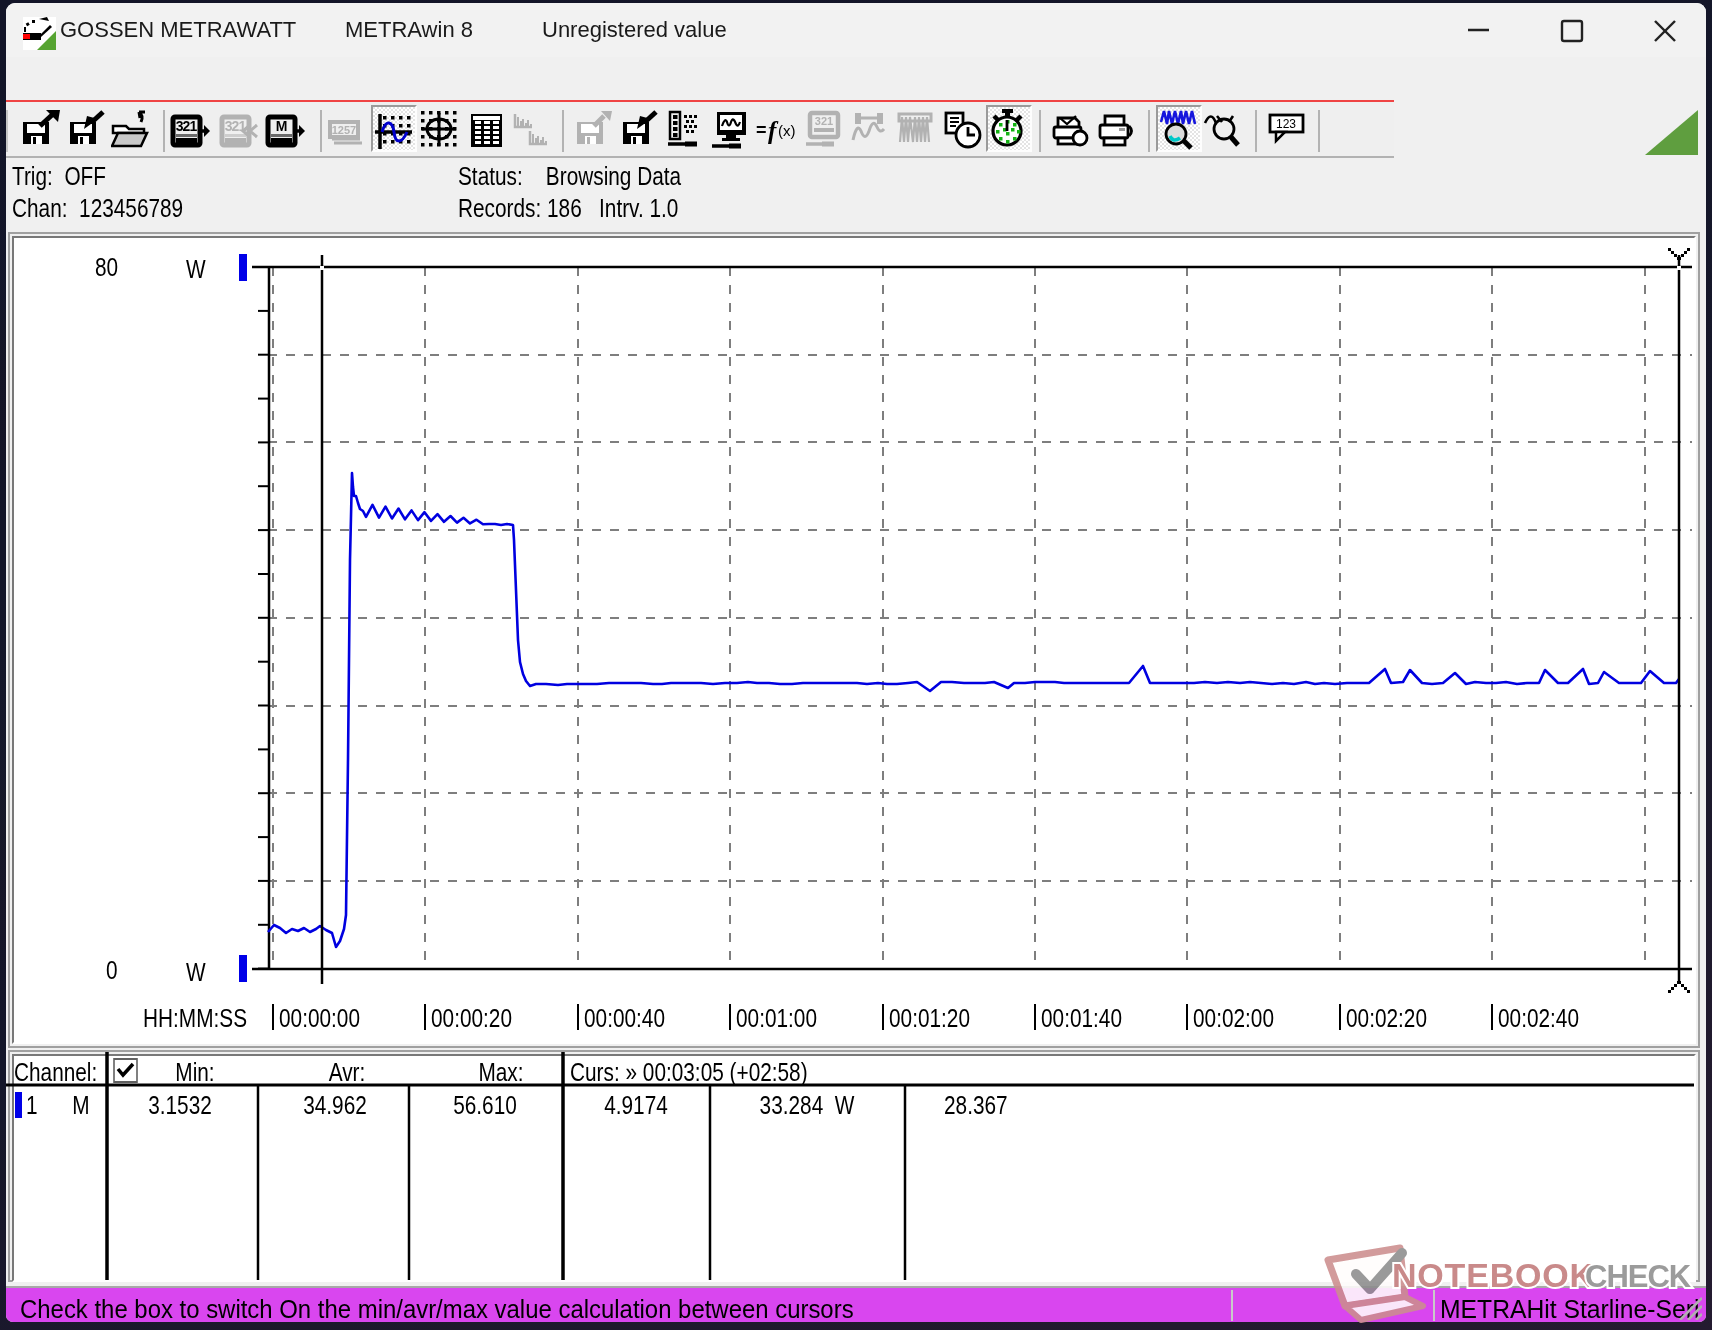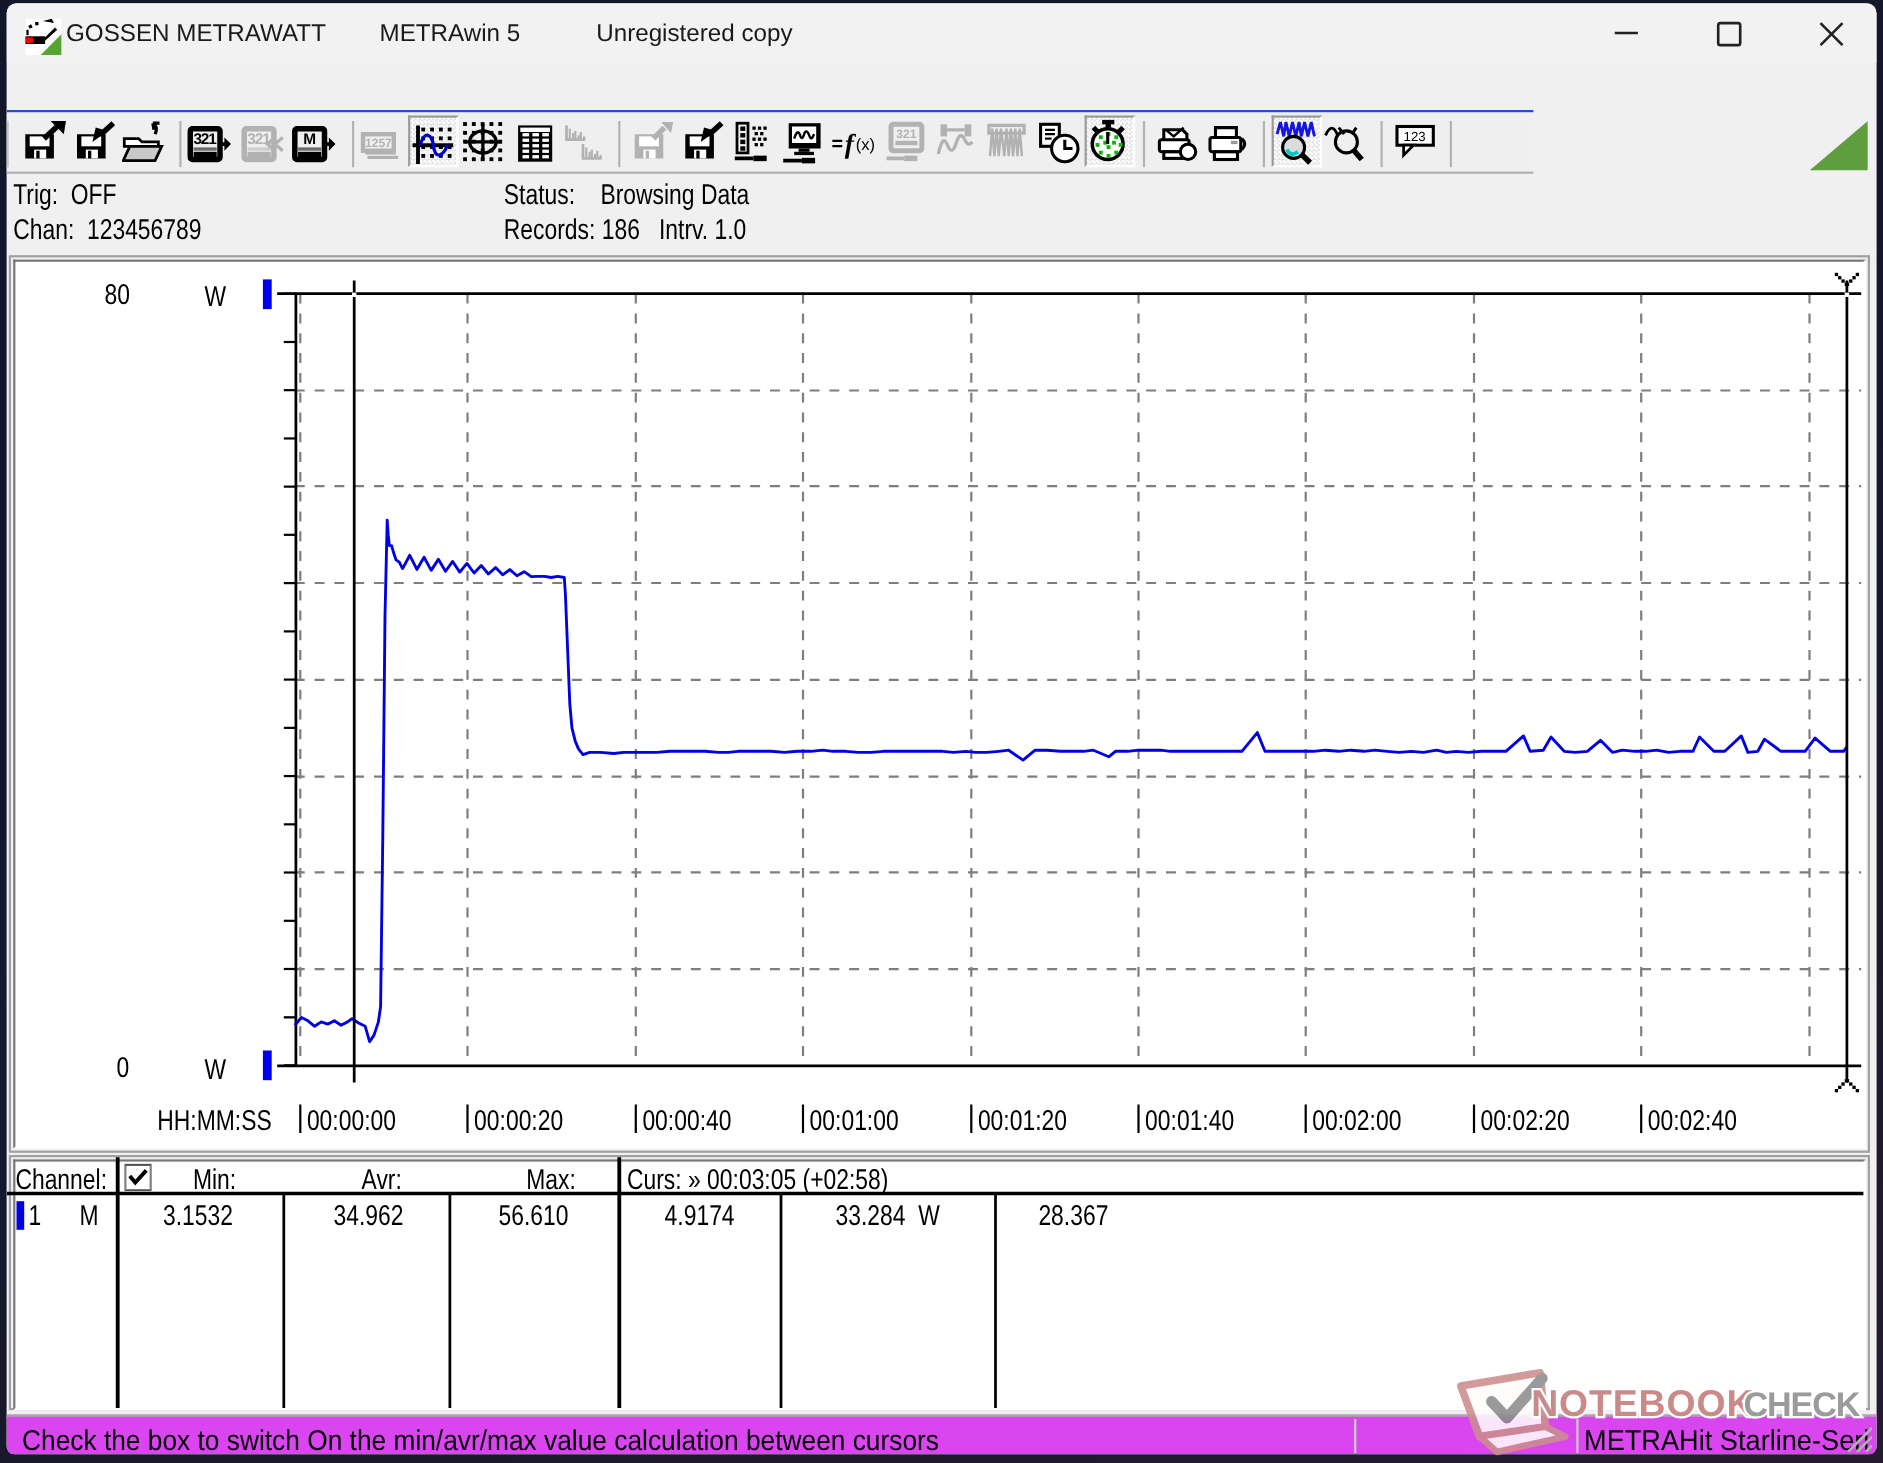--- a/index.html
+++ b/index.html
@@ -7,21 +7,21 @@
 #win { position:absolute; left:6px; top:3px; width:1700px; height:1319px; background:#f0f0f0; border-radius:9px 9px 7px 7px; overflow:hidden; }
 #shift { position:absolute; left:-6px; top:-3px; width:1712px; height:1330px; }
 .abs { position:absolute; }
 .t { position:absolute; font-size:26px; color:#000; white-space:pre; transform:scaleX(0.80); transform-origin:0 50%; }
 .tc { position:absolute; font-size:26px; color:#000; white-space:pre; transform:scaleX(0.80); transform-origin:50% 50%; text-align:center; }
 #titlebar { position:absolute; left:6px; top:3px; width:1700px; height:54px; background:#f2f2f2; }
 #titlebar .tt { position:absolute; top:14px; font-size:22px; color:#1a1a1a; }
 #menubar { position:absolute; left:6px; top:57px; width:1700px; height:43px; background:#fdfdfd; }
 .mi { position:absolute; top:11px; font-size:26px; color:#000; transform:scaleX(0.85); transform-origin:0 50%; }
 .mi u { text-decoration-thickness:2px; text-underline-offset:4px; }
-#toolbar { position:absolute; left:6px; top:100px; width:1388px; height:58px; background:#efefef; border-top:2px solid #1d4ed8; border-bottom:2px solid #b2b2b2; }
+#toolbar { position:absolute; left:6px; top:100px; width:1388px; height:58px; background:#efefef; border-top:2px solid #ef4444; border-bottom:2px solid #b2b2b2; }
 .sep { position:absolute; top:8px; width:2px; height:42px; background:#b3b3b3; }
 .tbi { position:absolute; top:10px; }
 .pressed { position:absolute; top:3px; width:46px; height:47px; border:2px solid; border-color:#9a9a9a #fdfdfd #fdfdfd #9a9a9a; background:
   repeating-conic-gradient(#ffffff 0% 25%, #e4e4e4 0% 50%) 0 0/4px 4px; }
 #chartpanel { position:absolute; left:8px; top:232px; width:1692px; height:816px; background:#f0f0f0; border:2px solid #a0a0a0; }
 #chartinner { position:absolute; left:2px; top:2px; width:1684px; height:808px; border:2px solid; border-color:#787878 #ffffff #ffffff #787878; background:#fff; }
 #tablepanel { position:absolute; left:8px; top:1050px; width:1692px; height:232px; background:#f0f0f0; border:2px solid #a0a0a0; }
 #tableinner { position:absolute; left:2px; top:2px; width:1684px; height:228px; border:2px solid; border-color:#787878 #ffffff #ffffff #787878; background:#fff; }
 #statusbar { position:absolute; left:6px; top:1286px; width:1700px; height:36px; background:#d946ef; border-top:2px solid #a8a8a8; }
 .winbtn { position:absolute; top:0; }
@@ -37,22 +37,22 @@
     <polygon points="14,33 33,33 33,14" fill="#56a431"></polygon>
     <rect x="0" y="16" width="18" height="7" fill="#000"></rect>
     <rect x="0" y="17" width="7" height="5" fill="#f00"></rect>
     <path d="M16 19 L27 8 L29 10 L18 20 Z" fill="#000"></path>
     <path d="M16 2 L24 0 L26 4 Z" fill="#000"></path>
     <rect x="3" y="6" width="3" height="3" fill="#000" transform="rotate(-30 4 7)"></rect>
     <rect x="9" y="3" width="3" height="3" fill="#000"></rect>
     <rect x="1" y="10" width="2" height="5" fill="#000"></rect>
   </svg>
   <div class="tt" style="left:54px">GOSSEN METRAWATT</div>
-  <div class="tt" style="left:339px">METRAwin 5</div>
-  <div class="tt" style="left:536px">Unregistered copy</div>
+  <div class="tt" style="left:339px">METRAwin 8</div>
+  <div class="tt" style="left:536px">Unregistered value</div>
   <svg class="winbtn" style="left:1461px" width="245" height="54" viewBox="0 0 245 54">
     <line x1="1" y1="27" x2="22" y2="27" stroke="#222" stroke-width="2.4"></line>
     <rect x="95" y="18" width="20" height="20" fill="none" stroke="#222" stroke-width="2.4" rx="2"></rect>
     <line x1="188" y1="18" x2="208" y2="38" stroke="#222" stroke-width="2.4"></line>
     <line x1="208" y1="18" x2="188" y2="38" stroke="#222" stroke-width="2.4"></line>
   </svg>
 </div>
 
 
 <div id="toolbar">

